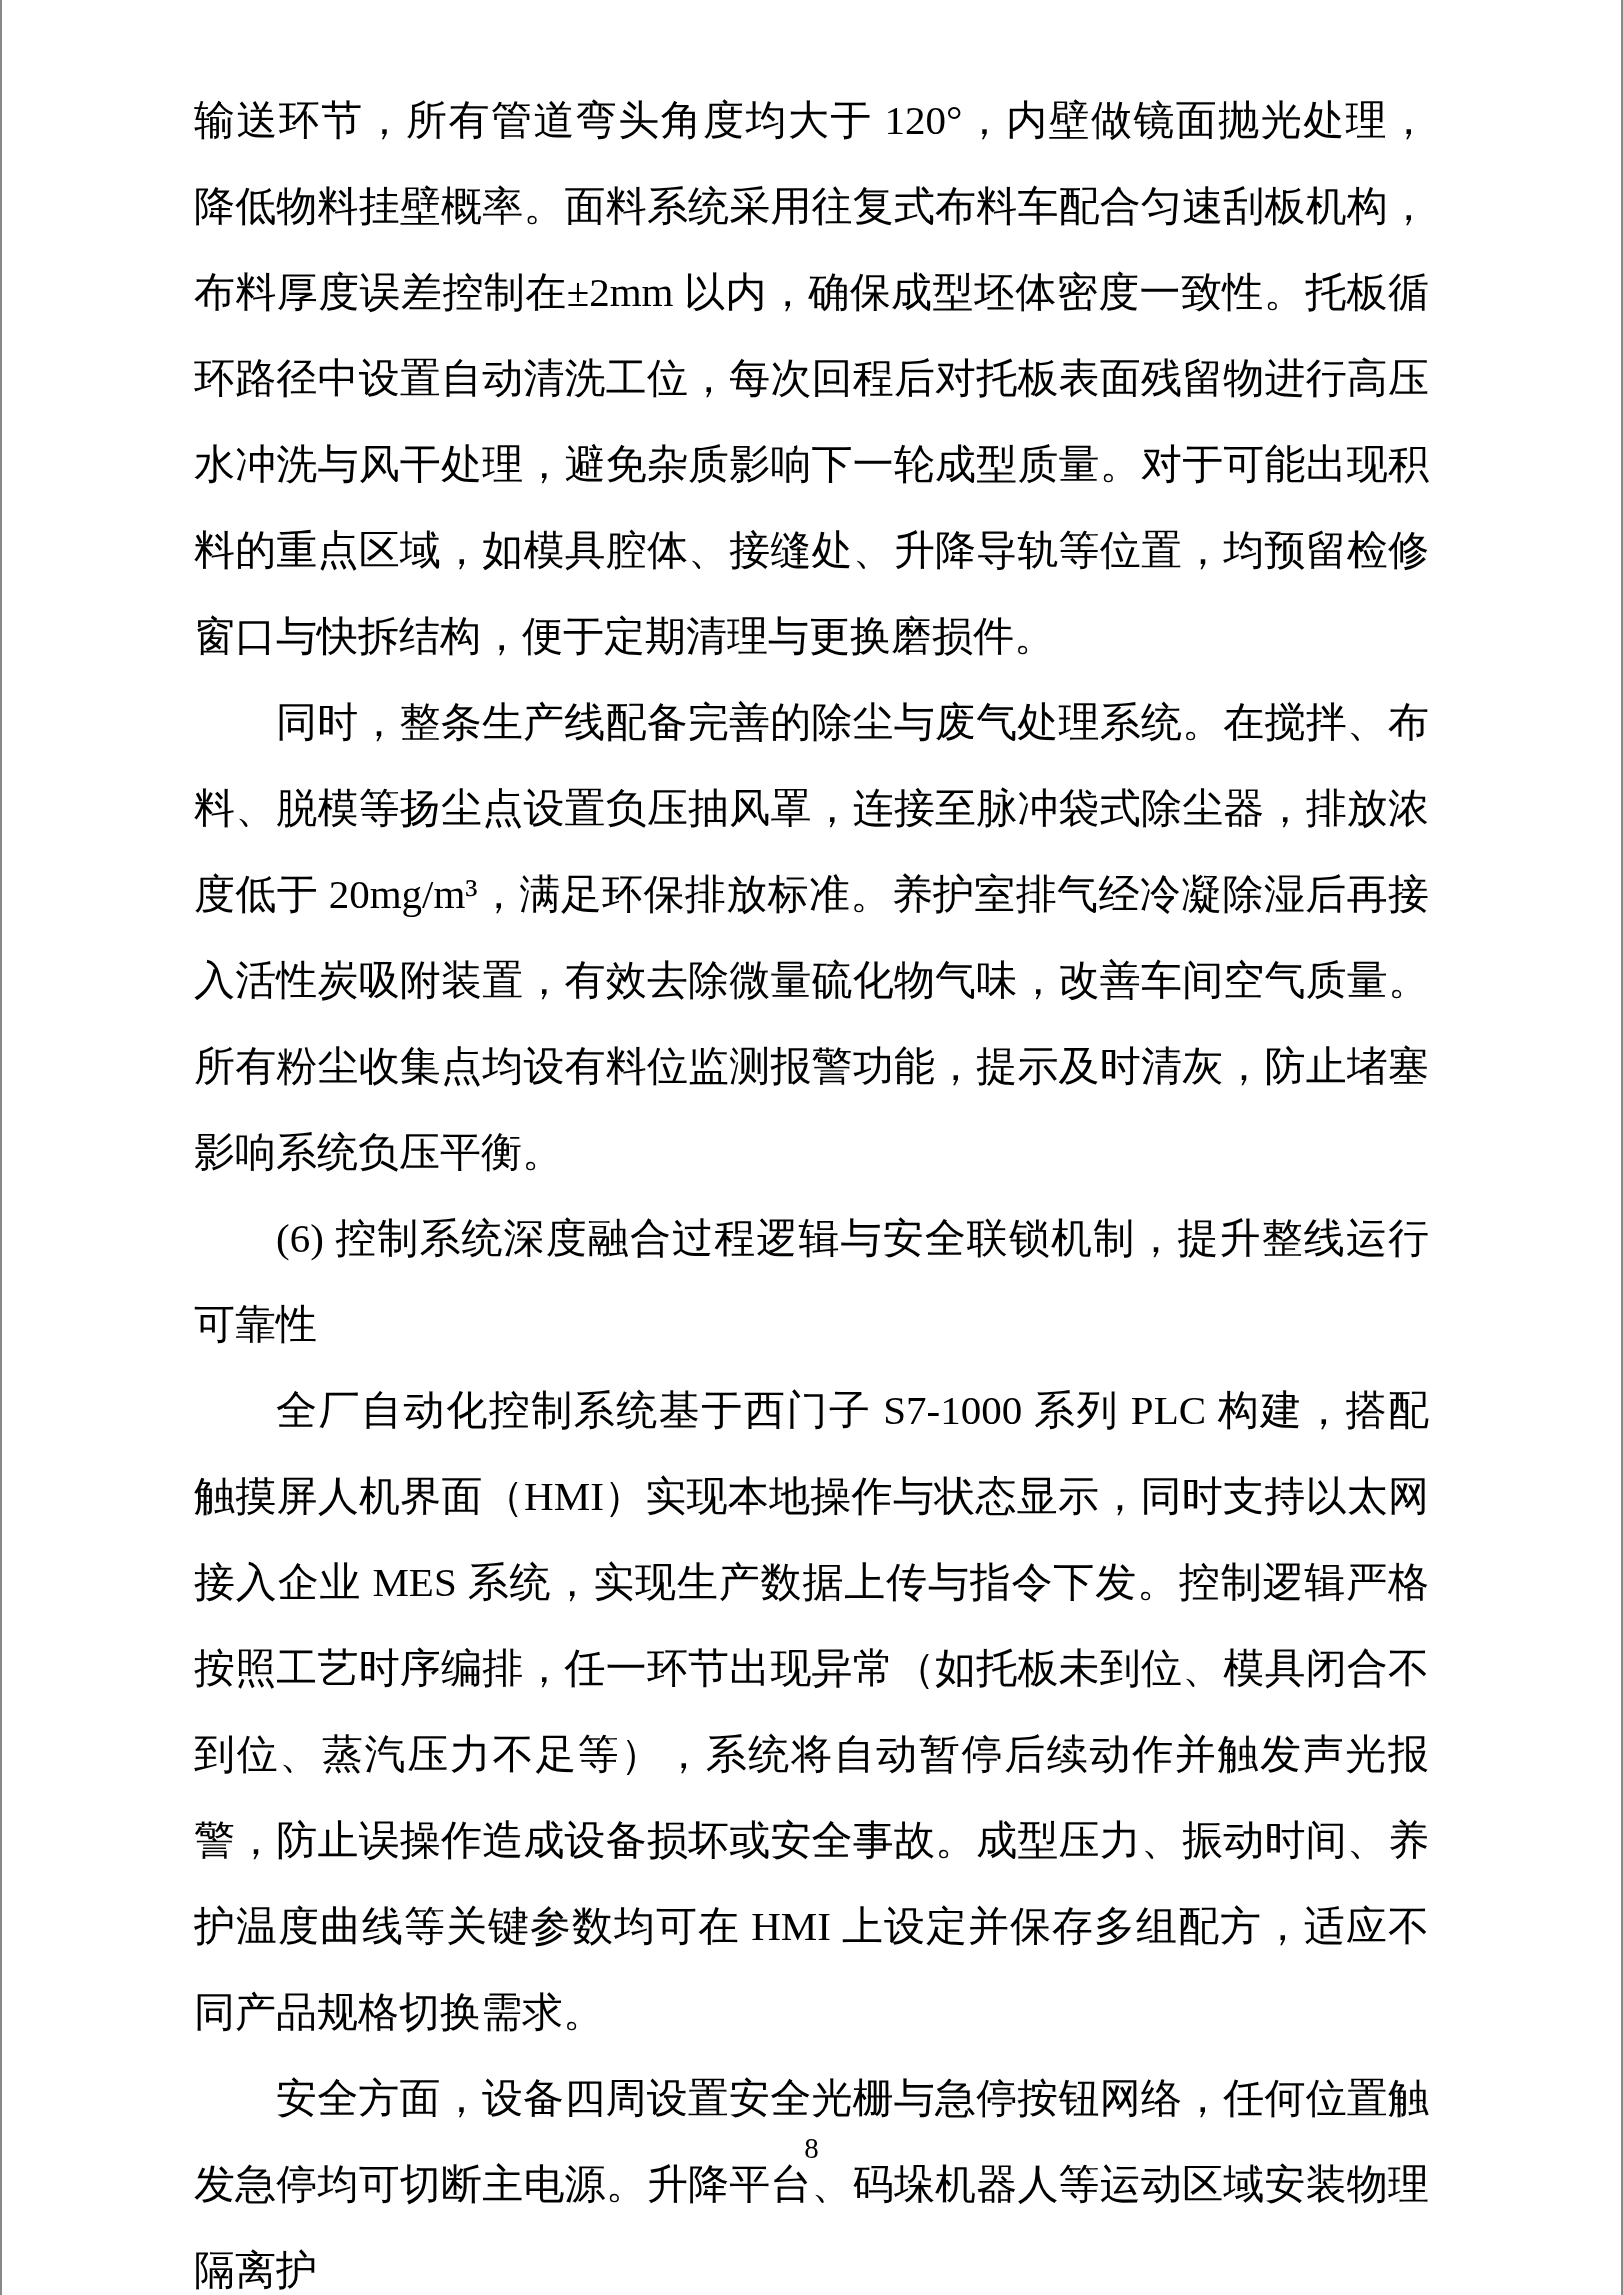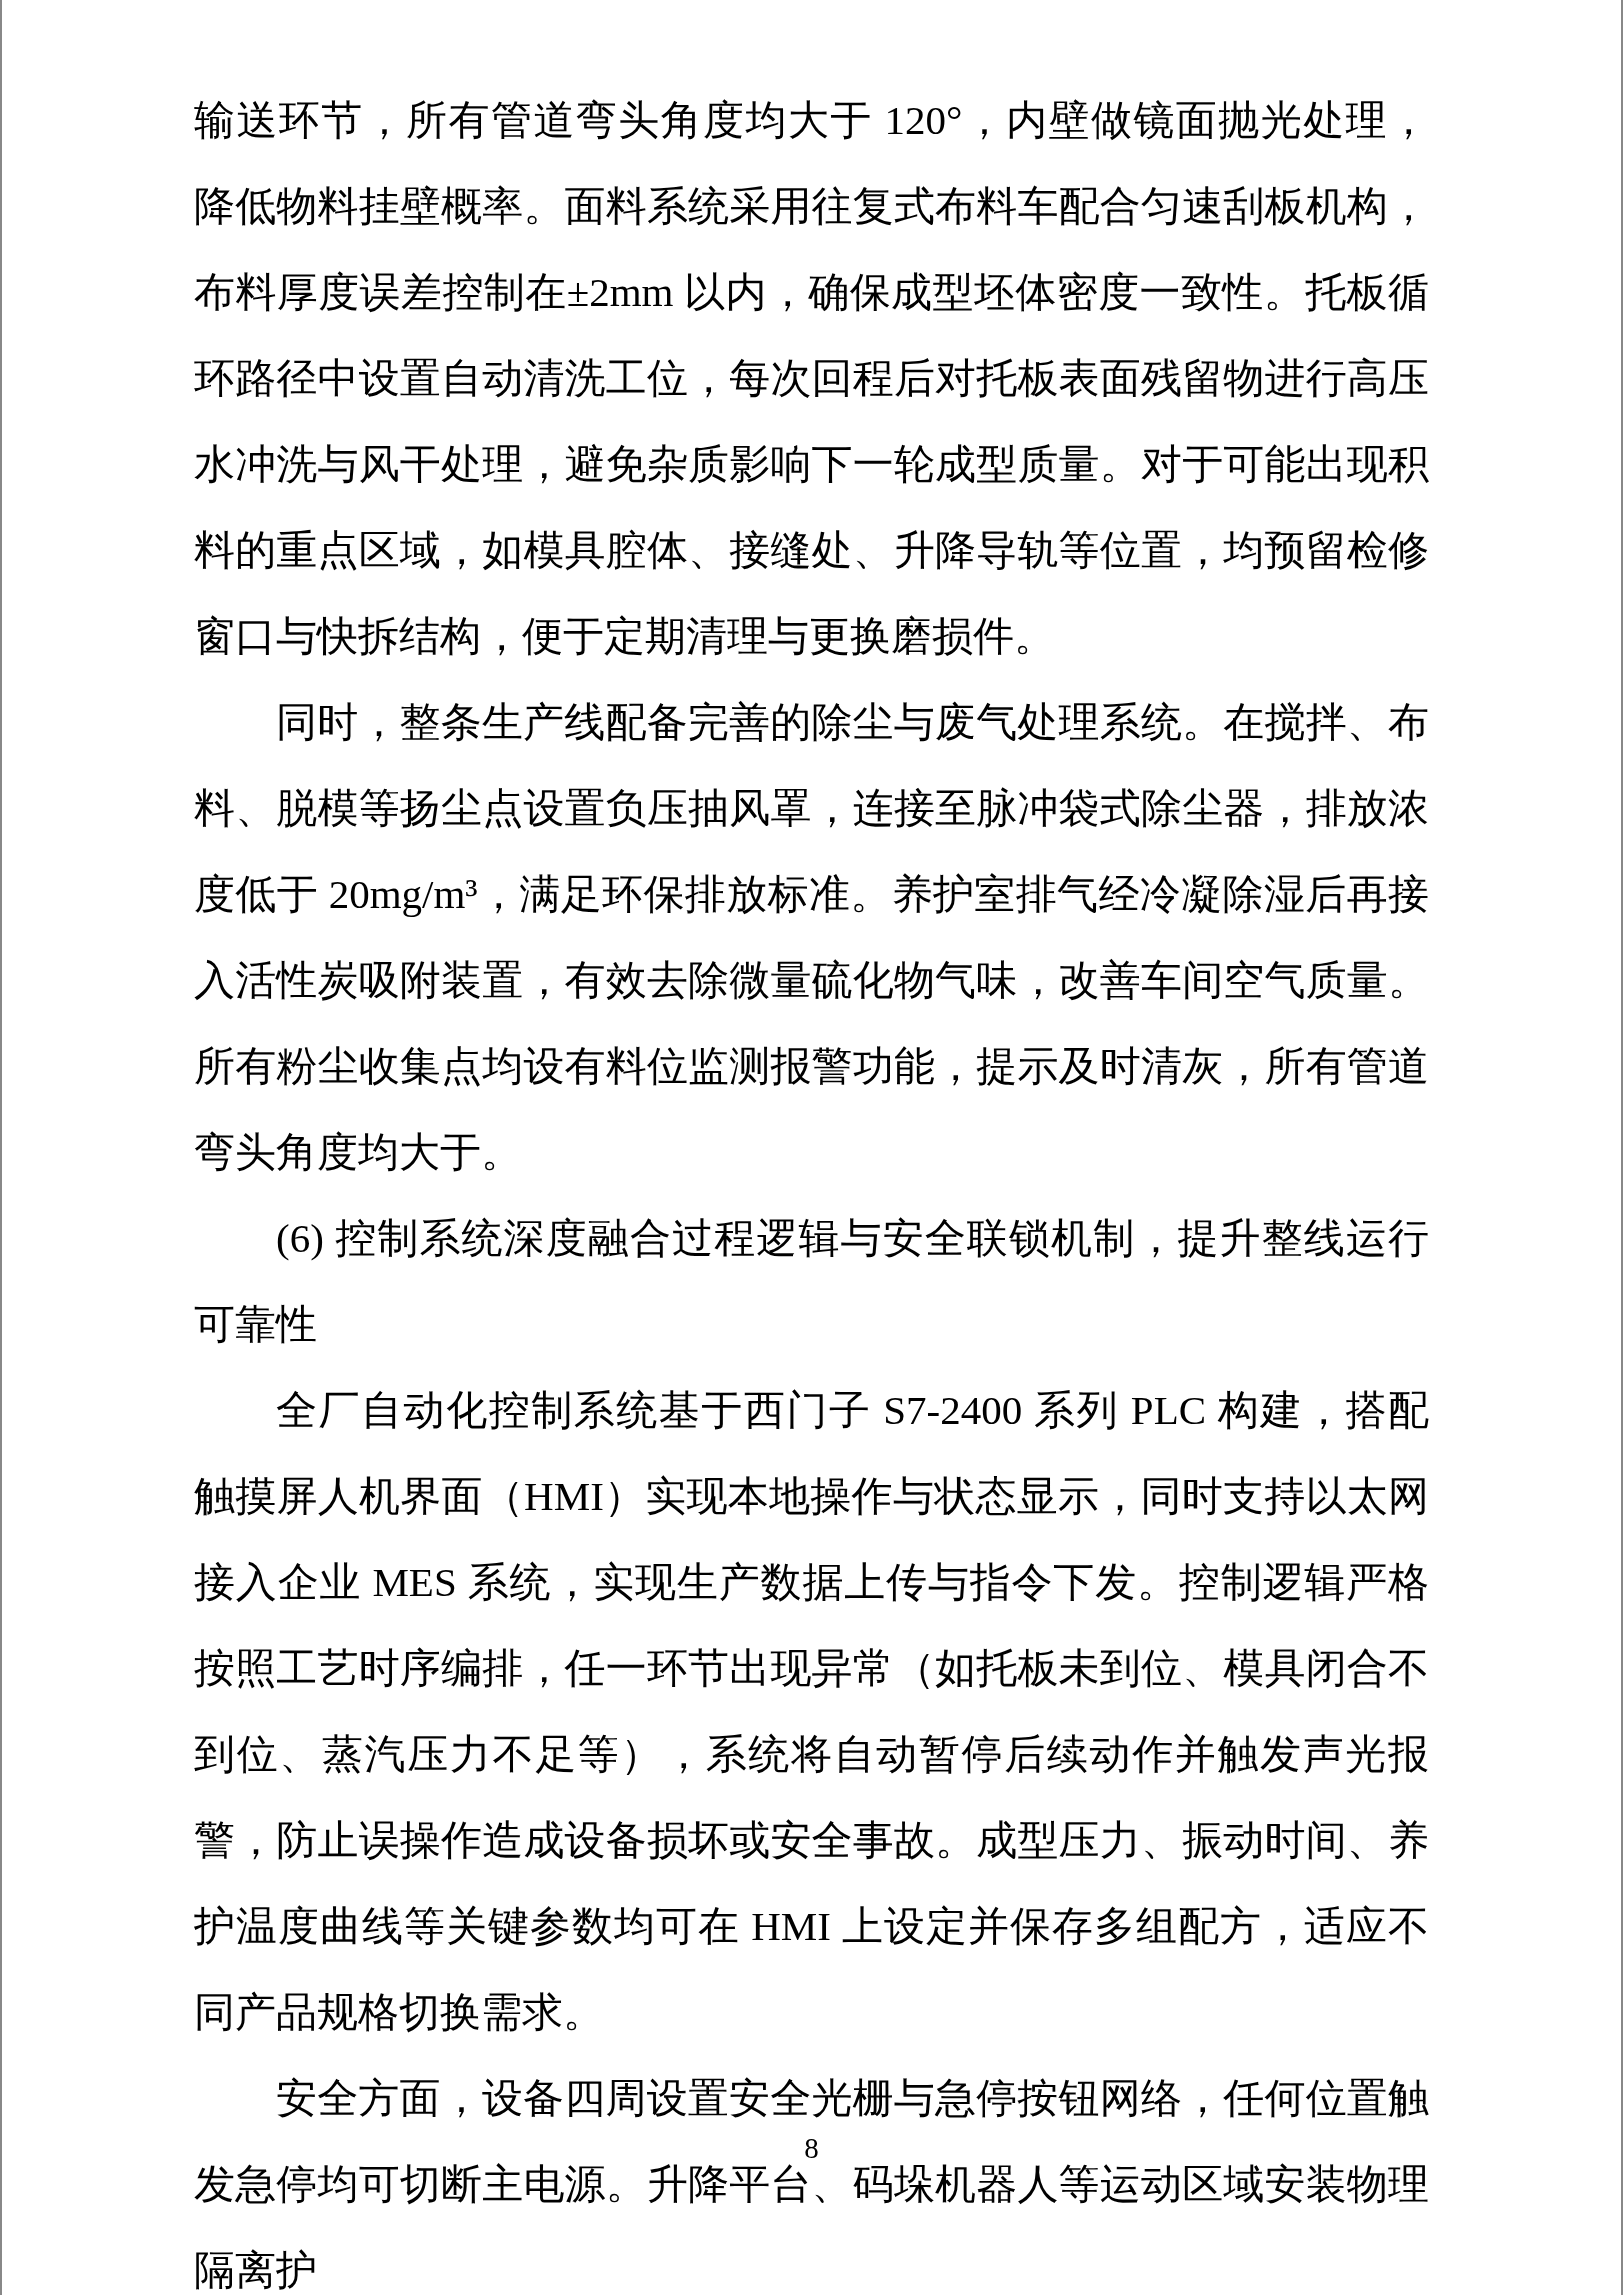--- a/index.html
+++ b/index.html
@@ -39,20 +39,20 @@
     font-size: 29px;
     line-height: 31px;
     color: #000000;
   }
 </style>
 </head>
 <body>
 
 <div class="page">
   <p class="para">输送环节，所有管道弯头角度均大于 120°，内壁做镜面抛光处理，降低物料挂壁概率。面料系统采用往复式布料车配合匀速刮板机构，布料厚度误差控制在±2mm 以内，确保成型坯体密度一致性。托板循环路径中设置自动清洗工位，每次回程后对托板表面残留物进行高压水冲洗与风干处理，避免杂质影响下一轮成型质量。对于可能出现积料的重点区域，如模具腔体、接缝处、升降导轨等位置，均预留检修窗口与快拆结构，便于定期清理与更换磨损件。</p>
-  <p class="para indent">同时，整条生产线配备完善的除尘与废气处理系统。在搅拌、布料、脱模等扬尘点设置负压抽风罩，连接至脉冲袋式除尘器，排放浓度低于 20mg/m³，满足环保排放标准。养护室排气经冷凝除湿后再接入活性炭吸附装置，有效去除微量硫化物气味，改善车间空气质量。所有粉尘收集点均设有料位监测报警功能，提示及时清灰，所有管道弯头角度均大于。</p>
+  <p class="para indent">同时，整条生产线配备完善的除尘与废气处理系统。在搅拌、布料、脱模等扬尘点设置负压抽风罩，连接至脉冲袋式除尘器，排放浓度低于 20mg/m³，满足环保排放标准。养护室排气经冷凝除湿后再接入活性炭吸附装置，有效去除微量硫化物气味，改善车间空气质量。所有粉尘收集点均设有料位监测报警功能，提示及时清灰，防止堵塞影响系统负压平衡。</p>
   <p class="para indent">(6) 控制系统深度融合过程逻辑与安全联锁机制，提升整线运行可靠性</p>
-  <p class="para indent">全厂自动化控制系统基于西门子 S7-2400 系列 PLC 构建，搭配触摸屏人机界面（HMI）实现本地操作与状态显示，同时支持以太网接入企业 MES 系统，实现生产数据上传与指令下发。控制逻辑严格按照工艺时序编排，任一环节出现异常（如托板未到位、模具闭合不到位、蒸汽压力不足等），系统将自动暂停后续动作并触发声光报警，防止误操作造成设备损坏或安全事故。成型压力、振动时间、养护温度曲线等关键参数均可在 HMI 上设定并保存多组配方，适应不同产品规格切换需求。</p>
+  <p class="para indent">全厂自动化控制系统基于西门子 S7-1000 系列 PLC 构建，搭配触摸屏人机界面（HMI）实现本地操作与状态显示，同时支持以太网接入企业 MES 系统，实现生产数据上传与指令下发。控制逻辑严格按照工艺时序编排，任一环节出现异常（如托板未到位、模具闭合不到位、蒸汽压力不足等），系统将自动暂停后续动作并触发声光报警，防止误操作造成设备损坏或安全事故。成型压力、振动时间、养护温度曲线等关键参数均可在 HMI 上设定并保存多组配方，适应不同产品规格切换需求。</p>
   <p class="para indent">安全方面，设备四周设置安全光栅与急停按钮网络，任何位置触发急停均可切断主电源。升降平台、码垛机器人等运动区域安装物理隔离护</p>
 
   <div class="page-number">8</div>
 </div>
 
 
 </body></html>

